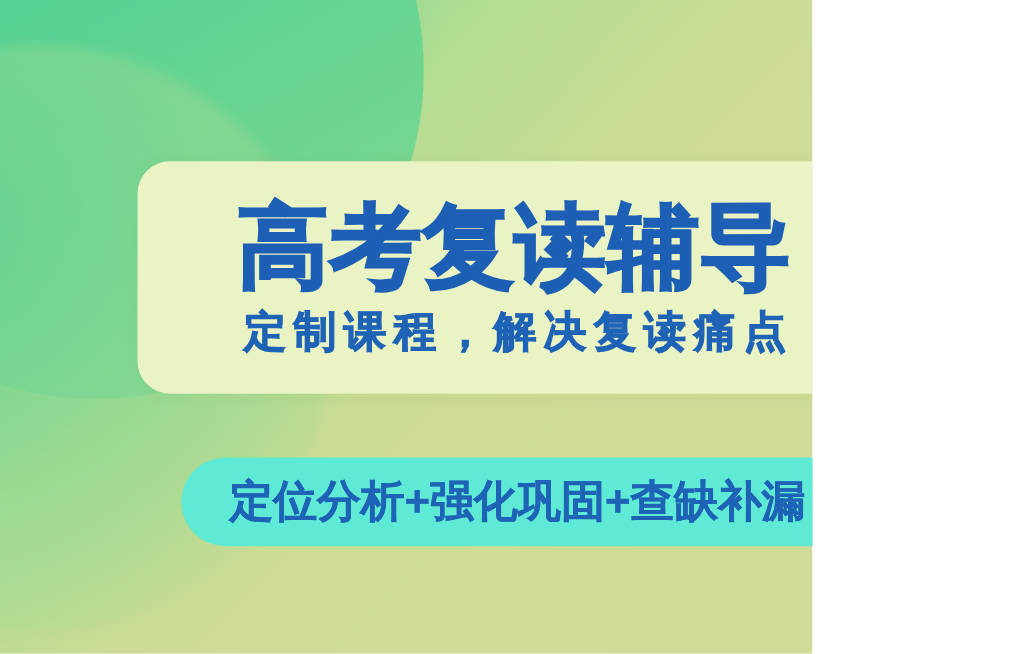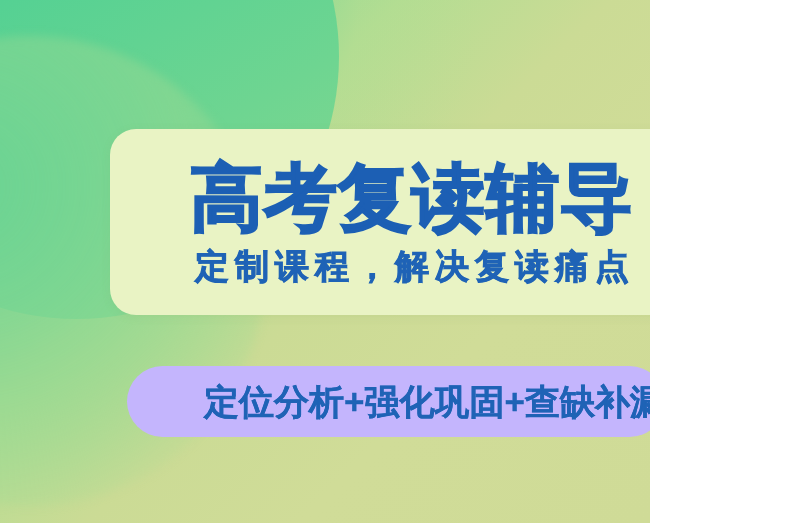--- a/index.html
+++ b/index.html
@@ -108,29 +108,29 @@
     letter-spacing: 6px;
     margin: 14px 0 0 0;
     padding-left: 6px;
     white-space: nowrap;
     -webkit-text-stroke: 0.9px #1f63b6;
   }
 
   
   .feature-pill {
     position: absolute;
-    left: 127px;
+    left: 145px;
     top: 366px;
     width: 538px;
     height: 71px;
-    background: #c4b5fd;
+    background: #5eead4;
     border-radius: 36px;
     display: flex;
     align-items: center;
-    justify-content: flex-end;
+    justify-content: center;
   }
 
   .feature-pill-label {
     color: #1f63b6;
     font-size: 35px;
     font-weight: 700;
     line-height: 1;
     letter-spacing: 0px;
     white-space: nowrap;
     -webkit-text-stroke: 0.4px #1f63b6;

